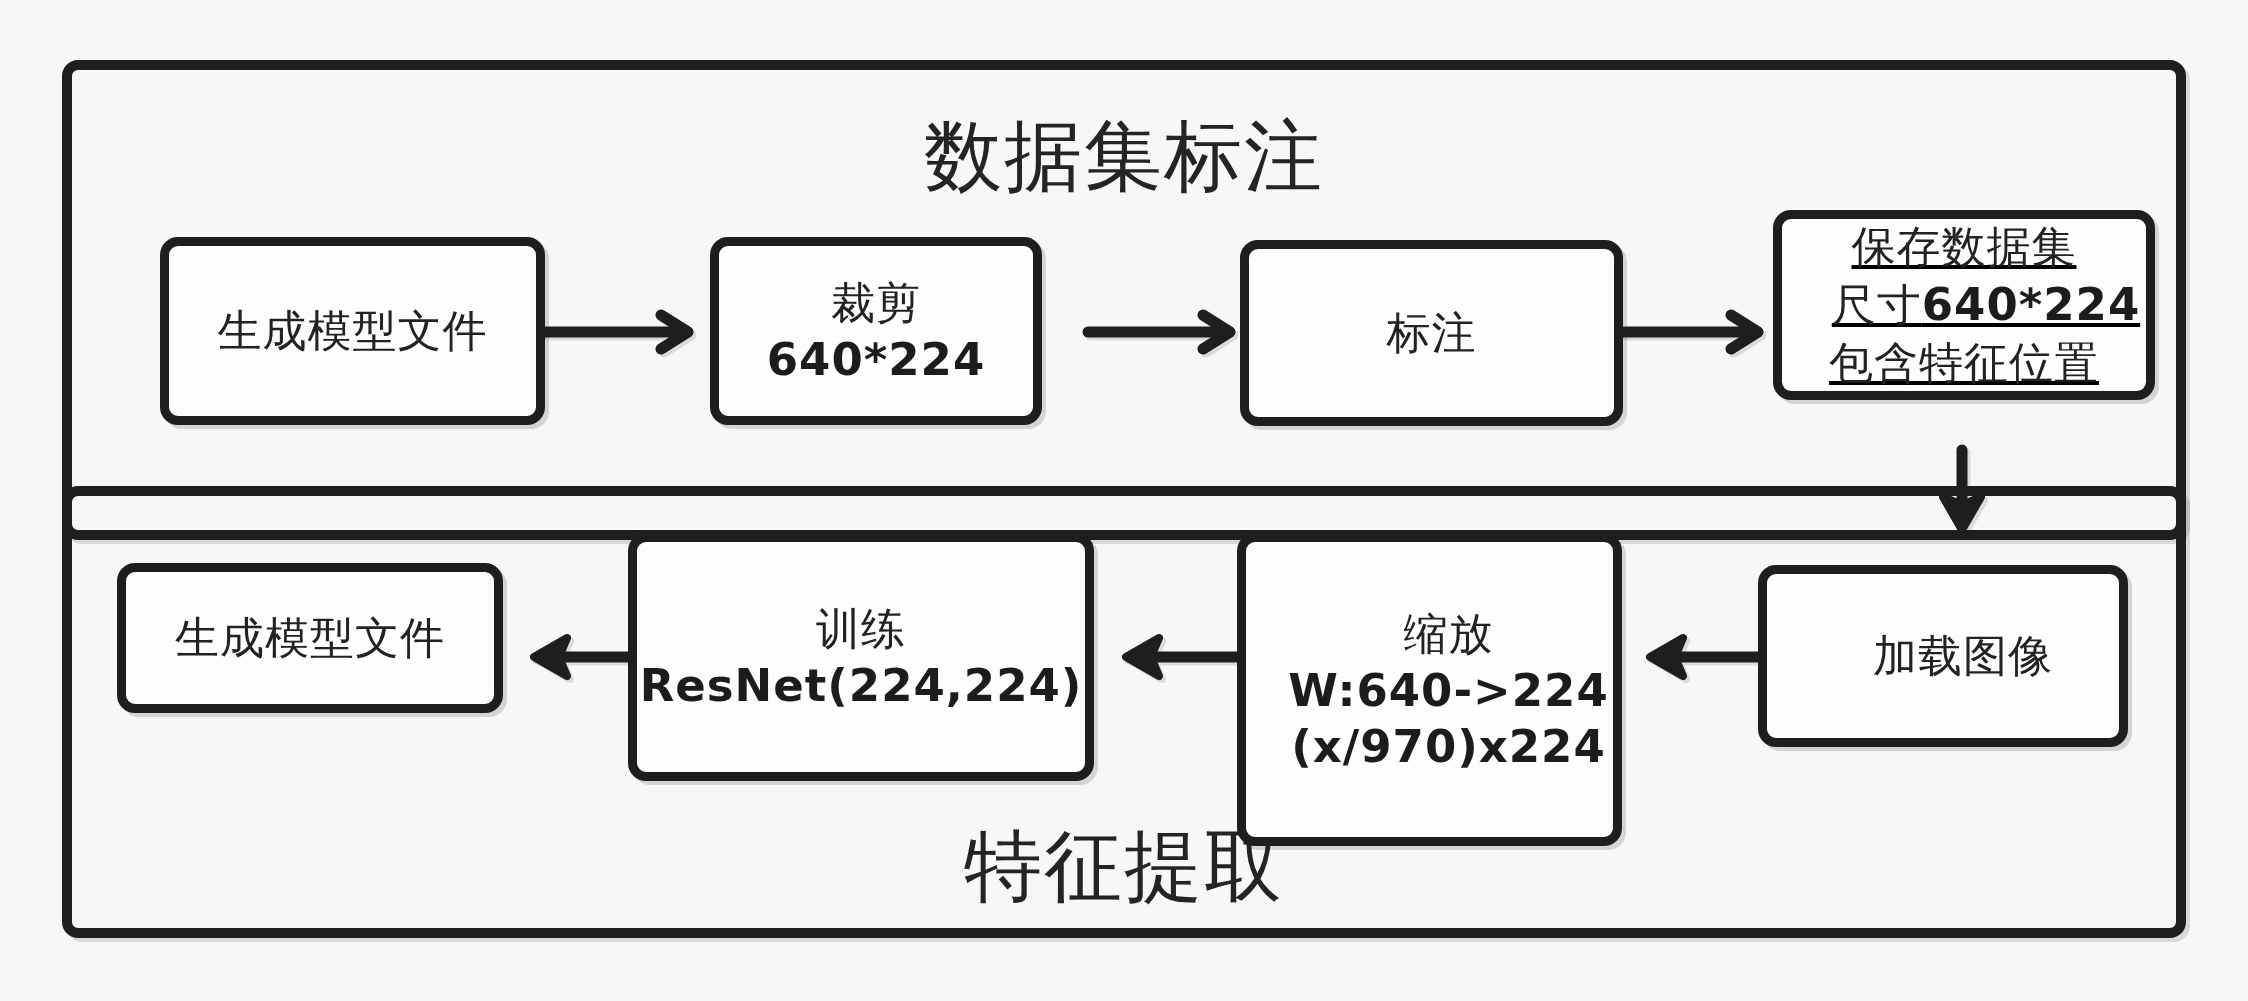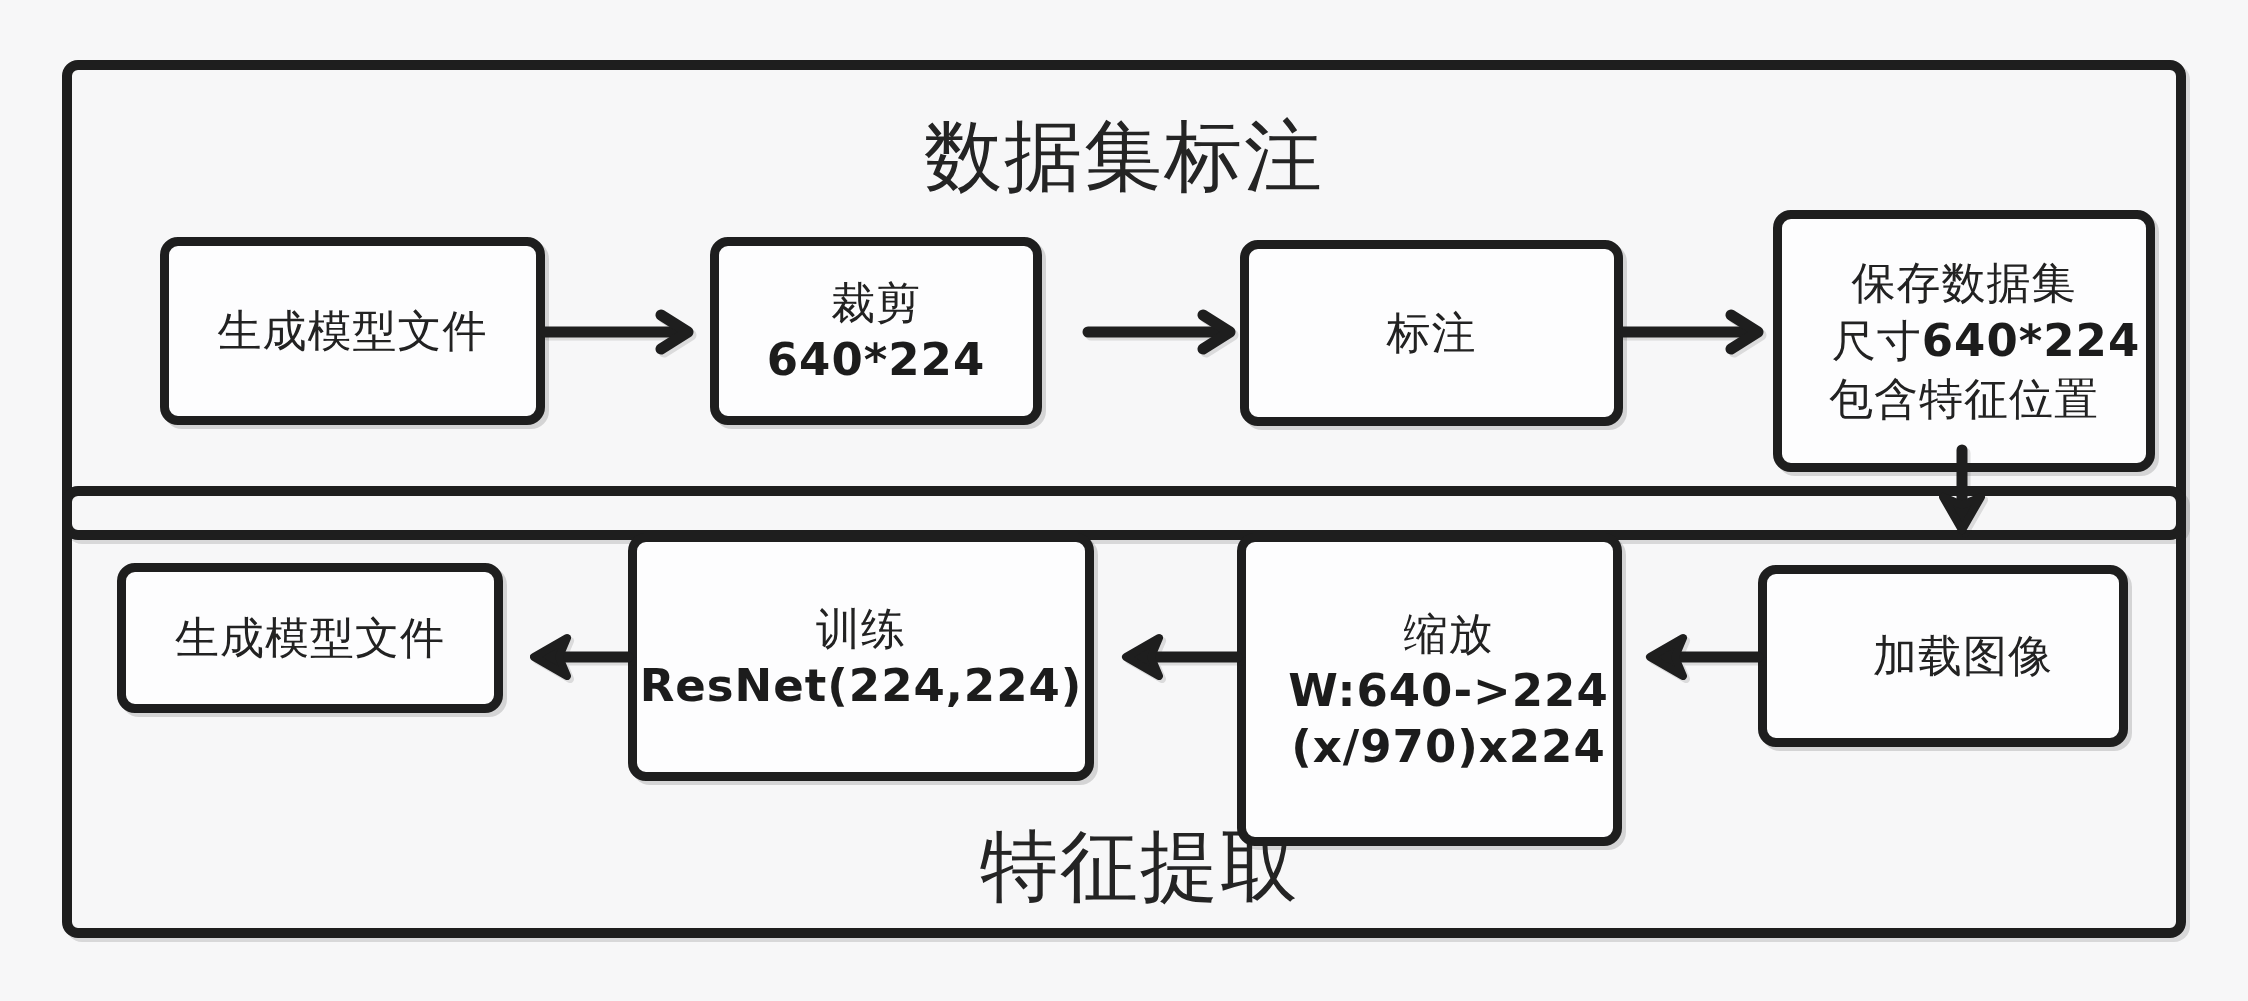--- a/index.html
+++ b/index.html
@@ -19,42 +19,42 @@
     box-shadow:4px 4px 0 0 rgba(30,30,30,0.14);
   }
   #section-annotation{left:62px;top:60px;width:2124px;height:480px;}
   #section-extraction{left:62px;top:486px;width:2124px;height:452px;}
   .section-title{
     position:absolute;left:0;width:100%;text-align:center;
     font-size:78px;line-height:92px;color:#242424;letter-spacing:2px;
     white-space:nowrap;
   }
   #section-annotation .section-title{top:40px;}
-  #section-extraction .section-title{bottom:16px;margin-left:16px;}
+  #section-extraction .section-title{bottom:16px;}
 
   
   .box{
     position:absolute;box-sizing:border-box;
     border:9px solid #1e1e1e;border-radius:18px;
     background:#fdfdfe;
     box-shadow:4px 4px 0 0 rgba(30,30,30,0.16);
     display:flex;flex-direction:column;align-items:center;justify-content:center;
     text-align:center;
   }
   .cn{font-size:44px;line-height:58px;color:#222;letter-spacing:1px;white-space:nowrap;}
   .hand{
     font-family:"DejaVu Sans",sans-serif;font-weight:700;
     font-size:45px;line-height:56px;color:#1c1c1c;letter-spacing:1px;white-space:nowrap;
   }
   .mixline{display:flex;align-items:center;justify-content:flex-end;white-space:nowrap;margin-left:44px;}
 
   #box-original{left:160px;top:237px;width:385px;height:188px;}
   #box-crop{left:710px;top:237px;width:332px;height:188px;}
   #box-annotate{left:1240px;top:240px;width:383px;height:186px;}
-  #box-save{left:1773px;top:210px;width:382px;height:262px;}
+  #box-save{left:1773px;top:210px;width:382px;height:190px;text-decoration:underline;}
   #box-load{left:1758px;top:565px;width:370px;height:182px;padding-left:40px;}
   #box-resize{left:1237px;top:533px;width:385px;height:313px;padding-left:38px;}
   #box-train{left:628px;top:533px;width:466px;height:248px;}
   #box-model{left:117px;top:563px;width:386px;height:150px;}
 
   
   #arrow-layer{
     position:absolute;left:0;top:0;width:2248px;height:1001px;
     pointer-events:none;
     filter:drop-shadow(3px 3px 0 rgba(30,30,30,0.13));

